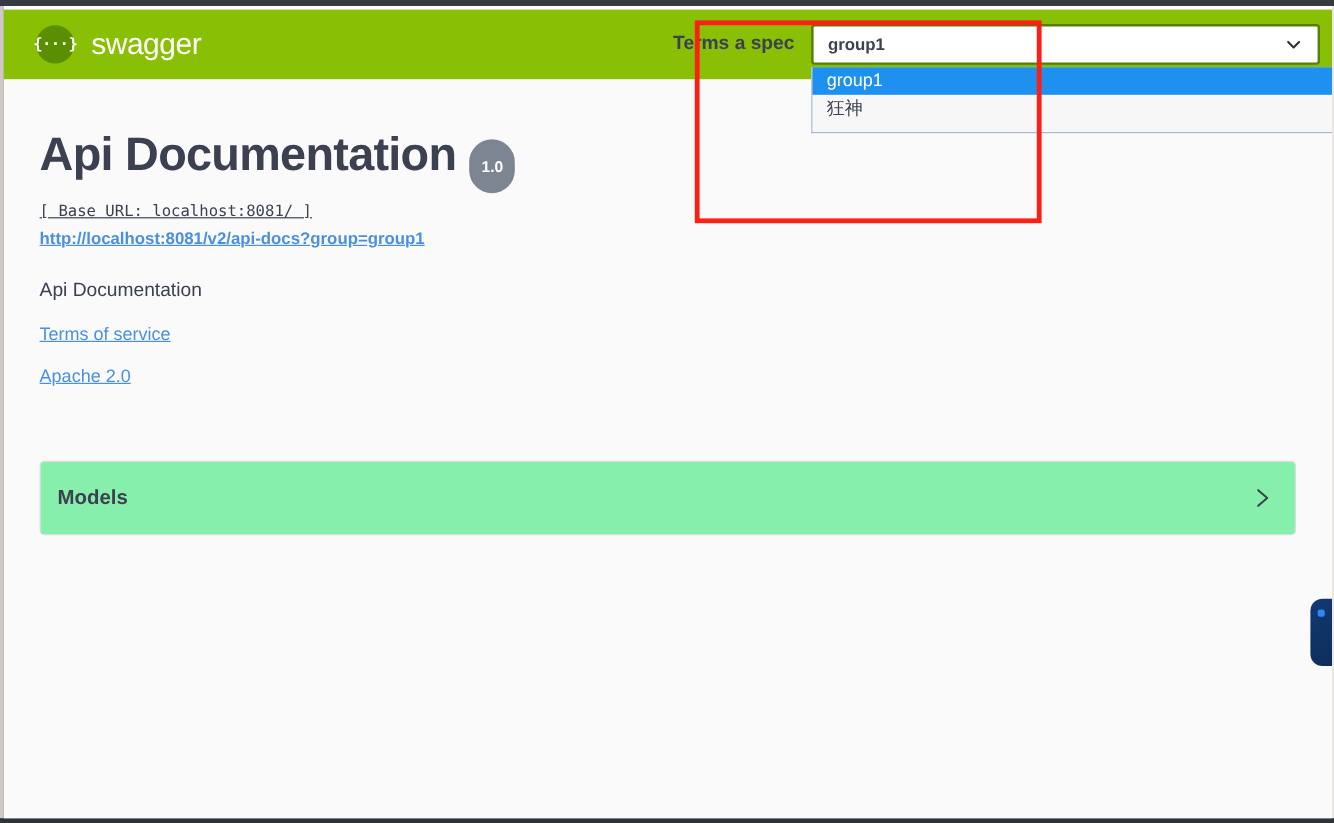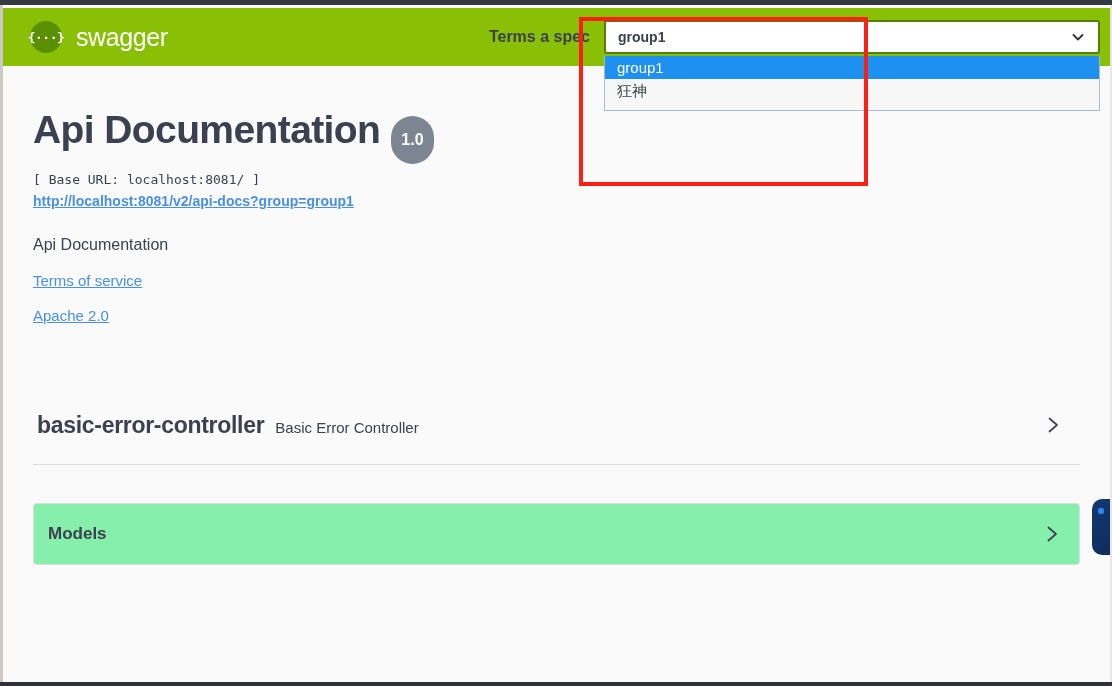--- a/index.html
+++ b/index.html
@@ -96,21 +96,21 @@
     color: #3b4151;
     font-size: 16px;
     font-weight: bold;
     margin-right: 14px;
     white-space: nowrap;
   }
 
   
   .select-host {
     position: relative;
-    width: 496px;
+    width: 424px;
   }
   .select-box {
     position: relative;
     height: 34px;
     background: #ffffff;
     border: 2px solid #547f00;
     border-radius: 3px;
     display: flex;
     align-items: center;
     padding: 0 12px;
@@ -180,31 +180,32 @@
     font-size: 39px;
     font-weight: bold;
     color: #3b4151;
     line-height: 1.0;
     letter-spacing: -0.6px;
   }
   .version-badge {
     margin-top: 6px;
     background: #7d8492;
     color: #ffffff;
-    font-size: 16px;
+    font-size: 13px;
     font-weight: bold;
     border-radius: 57px;
     padding: 16px 10px;
     line-height: 1;
   }
   .base-url {
     margin-top: 8px;
     font-family: "DejaVu Sans Mono", monospace;
     font-size: 13px;
     color: #3b4151;
+    text-decoration: underline;
   }
   .docs-link {
     display: inline-block;
     margin-top: 6px;
     font-size: 14px;
     color: #4990e2;
     text-decoration: underline;
     cursor: pointer;
     font-weight: bold;
   }
@@ -346,31 +347,20 @@
       <a class="docs-link" href="#">http://localhost:8081/v2/api-docs?group=group1</a>
 
       <div class="desc-text">Api Documentation</div>
 
       <a class="info-link" href="#">Terms of service</a>
       <a class="info-link" href="#">Apache 2.0</a>
     </div>
 
     <div class="tags">
 
-      <div class="tag-block">
-        <div class="tag-row">
-          <span class="tag-name">basic-error-controller</span>
-          <span class="tag-desc">Basic Error Controller</span>
-          <span class="chev">
-            <svg viewBox="0 0 20 20" width="20" height="20" aria-hidden="true">
-              <path d="M6.5 3.5 L14 10 L6.5 16.5" fill="none" stroke="currentColor" stroke-width="1.7" stroke-linecap="round" stroke-linejoin="round"></path>
-            </svg>
-          </span>
-        </div>
-      </div>
 
 
     </div>
 
     <div class="models-box">
       <div class="models-row">
         <span class="models-title">Models</span>
         <span class="chev">
           <svg viewBox="0 0 20 20" width="20" height="20" aria-hidden="true">
             <path d="M6.5 3.5 L14 10 L6.5 16.5" fill="none" stroke="currentColor" stroke-width="1.7" stroke-linecap="round" stroke-linejoin="round"></path>

